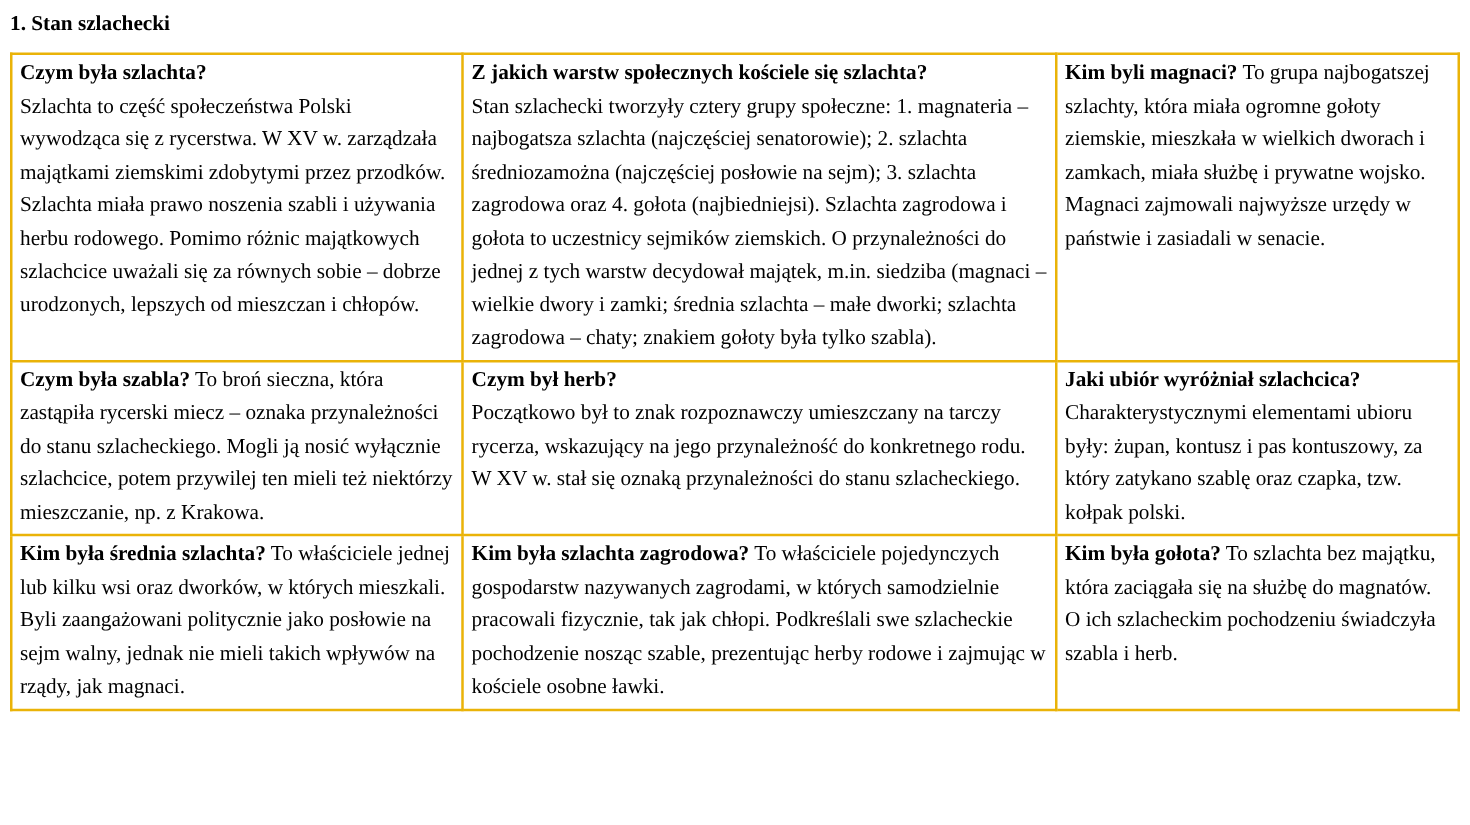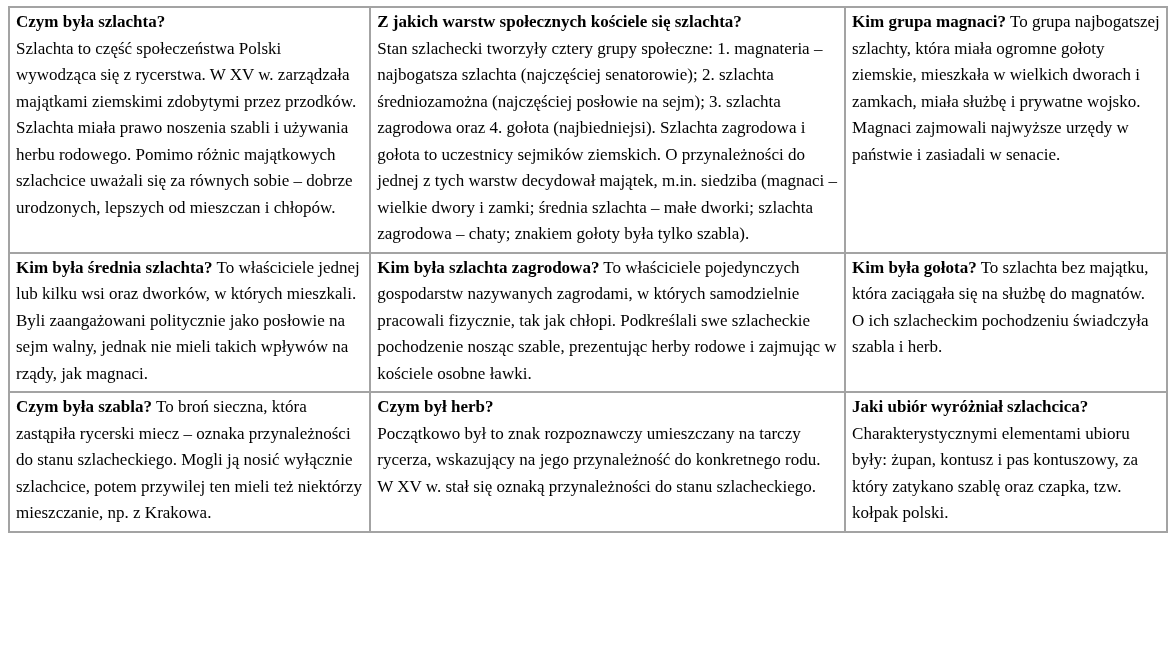--- a/index.html
+++ b/index.html
@@ -24,88 +24,89 @@
   }
   table.content {
     width: 100%;
     border-collapse: collapse;
     table-layout: fixed;
   }
   col.c1 { width: 31.2%; }
   col.c2 { width: 41.0%; }
   col.c3 { width: 27.8%; }
   td.cell {
-    border: 2px solid #a3a3a3;
+    border: 2px solid #eab308;
     vertical-align: top;
     padding: 1px 6px 4px 6px;
     font-size: 17px;
     line-height: 26.5px;
   }
   td.cell .q {
     font-weight: bold;
   }
   td.cell.qb .q {
     display: block;
   }
 </style>
 </head>
 <body>
 
 <div class="doc">
 
+  <h1 class="title">1. Stan szlachecki</h1>
 
   <table class="content">
     <colgroup>
       <col class="c1">
       <col class="c2">
       <col class="c3">
     </colgroup>
     <tbody>
 
       <tr>
         <td class="cell qb">
           <span class="q">Czym była szlachta?</span>
           <span class="a">Szlachta to część społeczeństwa Polski wywodząca się z rycerstwa. W XV w. zarządzała majątkami ziemskimi zdobytymi przez przodków. Szlachta miała prawo noszenia szabli i używania herbu rodowego. Pomimo różnic majątkowych szlachcice uważali się za równych sobie – dobrze urodzonych, lepszych od mieszczan i chłopów.</span>
         </td>
         <td class="cell qb">
           <span class="q">Z jakich warstw społecznych kościele się szlachta?</span>
           <span class="a">Stan szlachecki tworzyły cztery grupy społeczne: 1. magnateria – najbogatsza szlachta (najczęściej senatorowie); 2. szlachta średniozamożna (najczęściej posłowie na sejm); 3. szlachta zagrodowa oraz 4. gołota (najbiedniejsi). Szlachta zagrodowa i gołota to uczestnicy sejmików ziemskich. O przynależności do jednej z tych warstw decydował majątek, m.in. siedziba (magnaci – wielkie dwory i zamki; średnia szlachta – małe dworki; szlachta zagrodowa – chaty; znakiem gołoty była tylko szabla).</span>
         </td>
         <td class="cell">
-          <span class="q">Kim grupa magnaci?</span>
+          <span class="q">Kim byli magnaci?</span>
           <span class="a">To grupa najbogatszej szlachty, która miała ogromne gołoty ziemskie, mieszkała w wielkich dworach i zamkach, miała służbę i prywatne wojsko. Magnaci zajmowali najwyższe urzędy w państwie i zasiadali w senacie.</span>
+        </td>
+      </tr>
+
+      <tr>
+        <td class="cell">
+          <span class="q">Czym była szabla?</span>
+          <span class="a">To broń sieczna, która zastąpiła rycerski miecz – oznaka przynależności do stanu szlacheckiego. Mogli ją nosić wyłącznie szlachcice, potem przywilej ten mieli też niektórzy mieszczanie, np. z Krakowa.</span>
+        </td>
+        <td class="cell qb">
+          <span class="q">Czym był herb?</span>
+          <span class="a">Początkowo był to znak rozpoznawczy umieszczany na tarczy rycerza, wskazujący na jego przynależność do konkretnego rodu. W XV w. stał się oznaką przynależności do stanu szlacheckiego.</span>
+        </td>
+        <td class="cell qb">
+          <span class="q">Jaki ubiór wyróżniał szlachcica?</span>
+          <span class="a">Charakterystycznymi elementami ubioru były: żupan, kontusz i pas kontuszowy, za który zatykano szablę oraz czapka, tzw. kołpak polski.</span>
         </td>
       </tr>
 
       <tr>
         <td class="cell">
           <span class="q">Kim była średnia szlachta?</span>
           <span class="a">To właściciele jednej lub kilku wsi oraz dworków, w których mieszkali. Byli zaangażowani politycznie jako posłowie na sejm walny, jednak nie mieli takich wpływów na rządy, jak magnaci.</span>
         </td>
         <td class="cell">
           <span class="q">Kim była szlachta zagrodowa?</span>
           <span class="a">To właściciele pojedynczych gospodarstw nazywanych zagrodami, w których samodzielnie pracowali fizycznie, tak jak chłopi. Podkreślali swe szlacheckie pochodzenie nosząc szable, prezentując herby rodowe i zajmując w kościele osobne ławki.</span>
         </td>
         <td class="cell">
           <span class="q">Kim była gołota?</span>
           <span class="a">To szlachta bez majątku, która zaciągała się na służbę do magnatów. O ich szlacheckim pochodzeniu świadczyła szabla i herb.</span>
         </td>
       </tr>
 
-      <tr>
-        <td class="cell">
-          <span class="q">Czym była szabla?</span>
-          <span class="a">To broń sieczna, która zastąpiła rycerski miecz – oznaka przynależności do stanu szlacheckiego. Mogli ją nosić wyłącznie szlachcice, potem przywilej ten mieli też niektórzy mieszczanie, np. z Krakowa.</span>
-        </td>
-        <td class="cell qb">
-          <span class="q">Czym był herb?</span>
-          <span class="a">Początkowo był to znak rozpoznawczy umieszczany na tarczy rycerza, wskazujący na jego przynależność do konkretnego rodu. W XV w. stał się oznaką przynależności do stanu szlacheckiego.</span>
-        </td>
-        <td class="cell qb">
-          <span class="q">Jaki ubiór wyróżniał szlachcica?</span>
-          <span class="a">Charakterystycznymi elementami ubioru były: żupan, kontusz i pas kontuszowy, za który zatykano szablę oraz czapka, tzw. kołpak polski.</span>
-        </td>
-      </tr>
-
     </tbody>
   </table>
 
 </div>
 
 </body></html>

